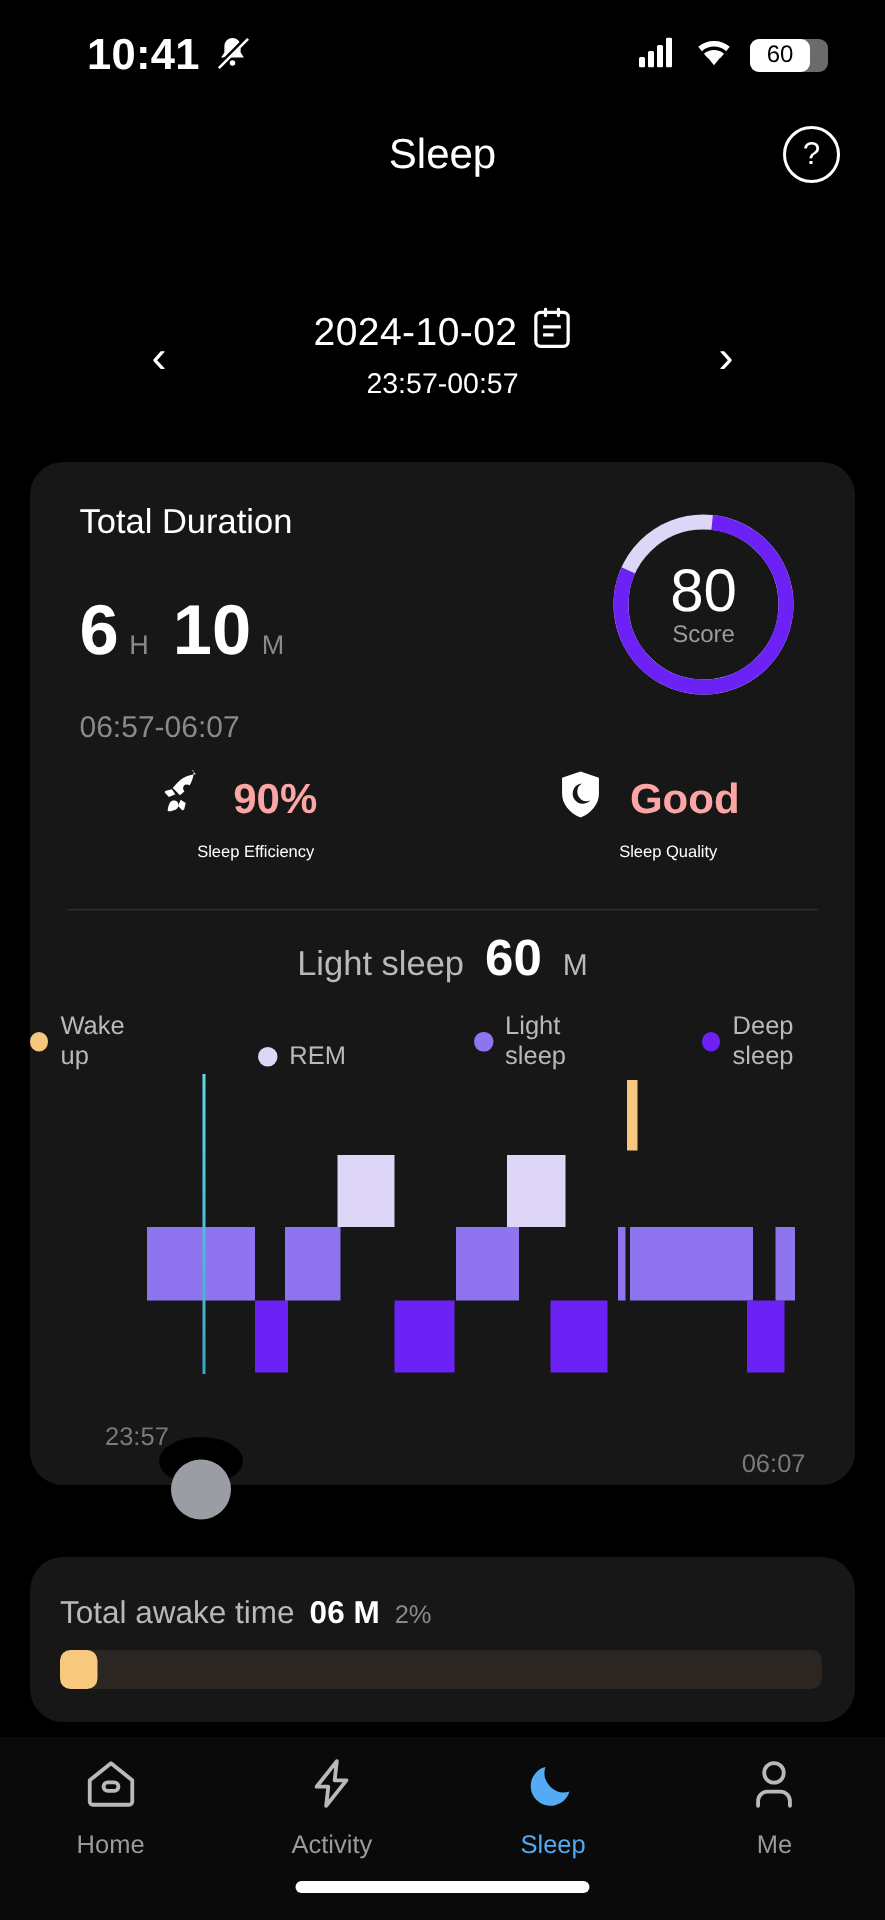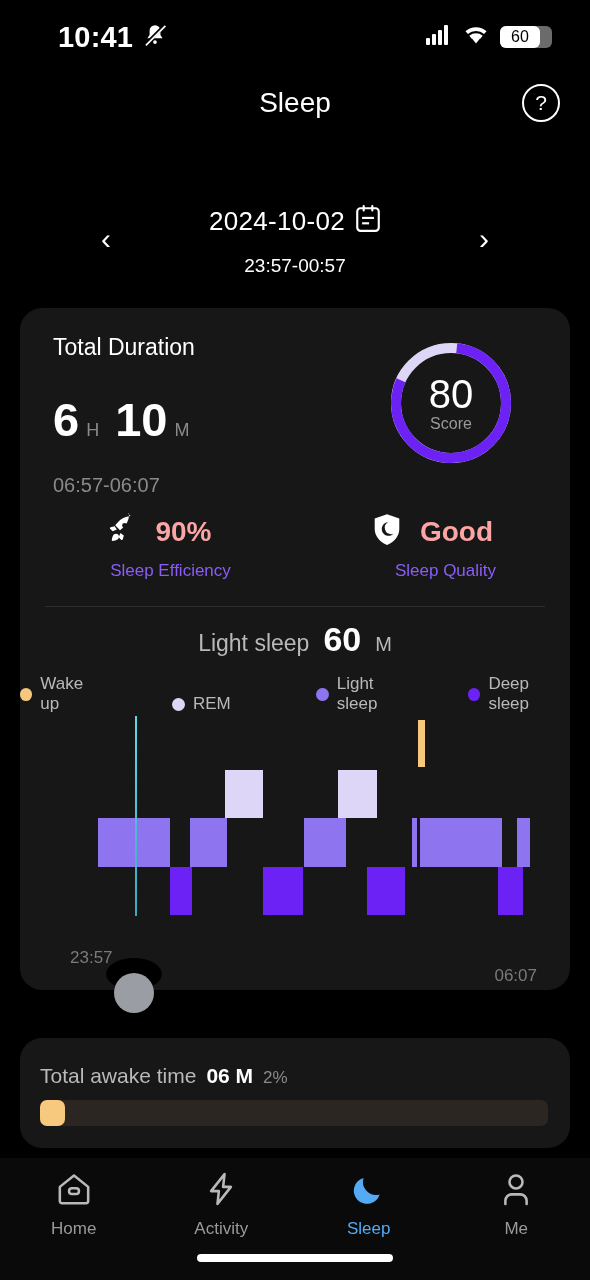--- a/index.html
+++ b/index.html
@@ -38,51 +38,51 @@
     color:#fff; font-size:21px; border-radius:23px; }
   .seg-item.active{ background:#54aaf5; color:#fff; font-weight:400; }
 
   
   .datenav{ position:absolute; top:205px; left:0; width:590px; height:72px;
     display:flex; align-items:flex-start; justify-content:center; }
   .arrow{ position:absolute; top:222px; color:#fff; font-size:30px; font-weight:300;
     width:40px; text-align:center; }
   .arrow.left{ left:86px; }
   .arrow.right{ right:86px; }
-  .date-center{ display:flex; flex-direction:column; align-items:center; gap:18px; }
+  .date-center{ display:flex; flex-direction:column; align-items:center; gap:8px; }
   .date-row{ display:flex; align-items:center; gap:10px; }
   .date-main{ color:#fff; font-size:26px; font-weight:400; letter-spacing:.3px; }
   .date-sub{ color:#fff; font-size:19px; }
 
   
   .card{ position:absolute; left:20px; width:550px; background:#171717; border-radius:22px; }
   .card-main{ top:308px; height:682px; }
 
   .card-title{ position:absolute; left:33px; top:26px; color:#fff; font-size:23px; }
 
   .duration{ position:absolute; left:33px; top:88px; display:flex; align-items:baseline; }
   .dur-num{ color:#fff; font-size:47px; font-weight:700; line-height:1; }
   .dur-unit{ color:#8a8a8a; font-size:18px; font-weight:400; margin:0 16px 0 7px; }
 
   .dur-range{ position:absolute; left:33px; top:166px; color:#8a8a8a; font-size:20px; }
 
   
-  .ring-wrap{ position:absolute; right:56px; top:32px; width:126px; height:126px; }
+  .ring-wrap{ position:absolute; right:38px; top:32px; width:126px; height:126px; }
   .ring-wrap svg{ display:block; }
   .ring-center{ position:absolute; inset:0; display:flex; flex-direction:column;
     align-items:center; justify-content:center; gap:0px; }
   .ring-score{ color:#fff; font-size:40px; font-weight:500; line-height:1.05; }
   .ring-label{ color:#9a9a9a; font-size:16px; }
 
   
   .stats{ position:absolute; left:0; top:205px; width:550px; display:flex; }
   .stat{ flex:1; display:flex; flex-direction:column; align-items:center; }
   .stat-top{ display:flex; align-items:center; gap:18px; }
   .stat-val{ color:#fca5a5; font-size:28px; font-weight:700; }
-  .stat-lbl{ color:#8b5cf6; font-size:17px; margin-top:10px; margin-left:26px; }
+  .stat-lbl{ color:#ffffff; font-size:11px; margin-top:10px; margin-left:26px; }
 
   .divider{ position:absolute; left:25px; top:298px; width:500px; height:1px; background:#2e2e2e; }
 
   .lightrow{ position:absolute; left:0; top:312px; width:550px;
     display:flex; align-items:baseline; justify-content:center; gap:14px; }
   .lightrow .lbl{ color:#b9b9b9; font-size:23px; }
   .lightrow .num{ color:#fff; font-size:34px; font-weight:700; }
   .lightrow .unit{ color:#b9b9b9; font-size:20px; }
 
   .legend{ position:absolute; left:0; top:366px; width:550px; display:flex;

